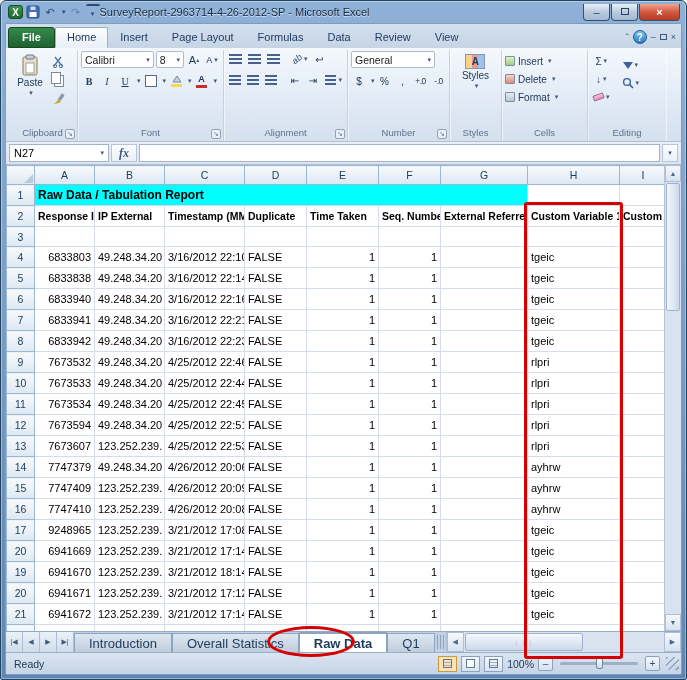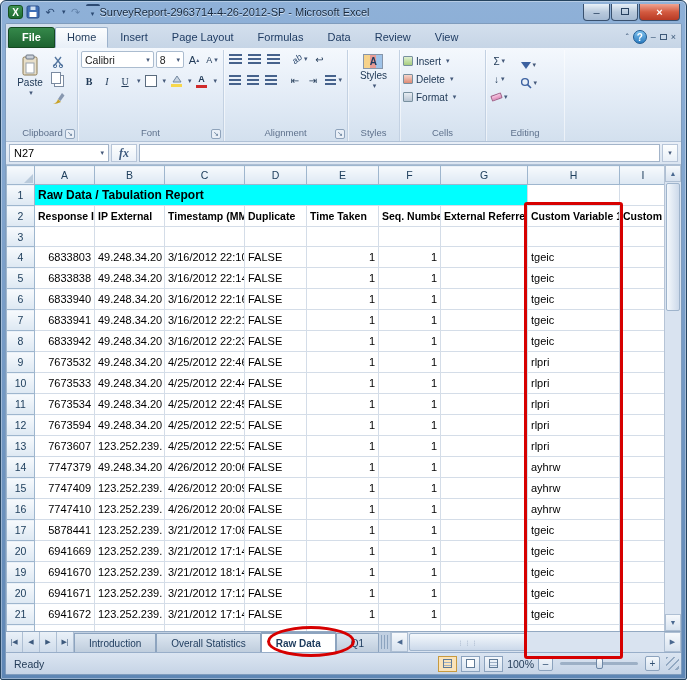--- a/index.html
+++ b/index.html
@@ -125,21 +125,21 @@
   .vscroll{width:17px;background:#d9e3f0;border-left:1px solid #b6c4d6;display:flex;flex-direction:column}
   .sbtn{height:17px;background:linear-gradient(#f6f9fc,#d7e2ef);border:1px solid #aebfd3;font-size:7px;
     color:#4a6890;display:flex;align-items:center;justify-content:center}
   .vthumb{height:128px;margin:1px;background:linear-gradient(90deg,#f4f8fc,#ccd9ea);
     border:1px solid #9fb4cc;border-radius:2px}
   .vtrack{flex:1}
   
   .sheetbar{height:21px;background:#c1d0e2;display:flex;align-items:stretch;border-top:1px solid #93a9c2}
   .navbtn{width:17px;display:flex;align-items:center;justify-content:center;font-size:7px;color:#3d5a7d;
     background:linear-gradient(#eaf1f8,#cfdcEB);border-right:1px solid #aebfd3}
-  .stab{display:flex;align-items:center;padding:0 14px;font-size:10px;color:#1c3least;color:#1c3a5c;
+  .stab{display:flex;align-items:center;padding:0 14px;font-size:13px;color:#1c3least;color:#1c3a5c;
     background:linear-gradient(#dde7f1,#bfcddd);border:1px solid #8da4bf;border-bottom:none;margin-top:1px}
   .stab.active{background:#fff;font-weight:bold;margin-top:0;border-top:2px solid #8da4bf}
   .tabsplit{width:7px;background:repeating-linear-gradient(90deg,#8da4bf 0 1px,transparent 1px 3px);margin:3px 2px}
   .hscroll{flex:1;display:flex;align-items:stretch;background:#d9e3f0;border-left:1px solid #aebfd3}
   .hbtn{width:17px;display:flex;align-items:center;justify-content:center;font-size:7px;color:#4a6890;
     background:linear-gradient(#f6f9fc,#d7e2ef);border:1px solid #aebfd3}
   .hthumb{width:118px;margin:1px;background:linear-gradient(#f4f8fc,#ccd9ea);border:1px solid #9fb4cc;
     border-radius:2px;display:flex;align-items:center;justify-content:center;font-size:6px;color:#8096b0;letter-spacing:1px}
   .htrack{flex:1}
   
@@ -343,20 +343,40 @@
                   <span class="i-bars"></span>
                   <span class="dd">▾</span>
                 </span>
             </div>
           </div>
         </div>
         <div class="rlabel">Alignment</div>
         <span class="launcher">↘</span>
       </div>
 
+      <div class="rgroup" style="width:102px">
+        <div class="rbody">
+          <div class="rcol" style="width:100%">
+            <div class="combo num-combo">
+              <span>General</span>
+              <span class="dd">▾</span>
+            </div>
+            <div class="rrow" style="margin-top:3px">
+              <span class="rbtn">$</span>
+              <span class="dd">▾</span>
+              <span class="rbtn">%</span>
+              <span class="rbtn">,</span>
+              <span class="rbtn decbtn">+.0</span>
+              <span class="rbtn decbtn">-.0</span>
+            </div>
+          </div>
+        </div>
+        <div class="rlabel">Number</div>
+        <span class="launcher">↘</span>
+      </div>
 
       <div class="rgroup" style="width:52px">
         <div class="rbody" style="justify-content:center">
           <div class="styles-big">
             <span class="styles-icon">
                 <span>A</span>
               </span>
             <span>Styles</span>
             <span class="dd">▾</span>
           </div>
@@ -643,21 +663,21 @@
                 <td class="num">4/26/2012 20:08</td>
                 <td>FALSE</td>
                 <td class="num">1</td>
                 <td class="num">1</td>
                 <td></td>
                 <td>ayhrw</td>
                 <td></td>
               </tr>
               <tr>
                 <th class="rowhead">17</th>
-                <td class="num">5878441</td>
+                <td class="num">9248965</td>
                 <td>123.252.239.</td>
                 <td class="num">3/21/2012 17:08</td>
                 <td>FALSE</td>
                 <td class="num">1</td>
                 <td class="num">1</td>
                 <td></td>
                 <td>tgeic</td>
                 <td></td>
               </tr>
               <tr>

